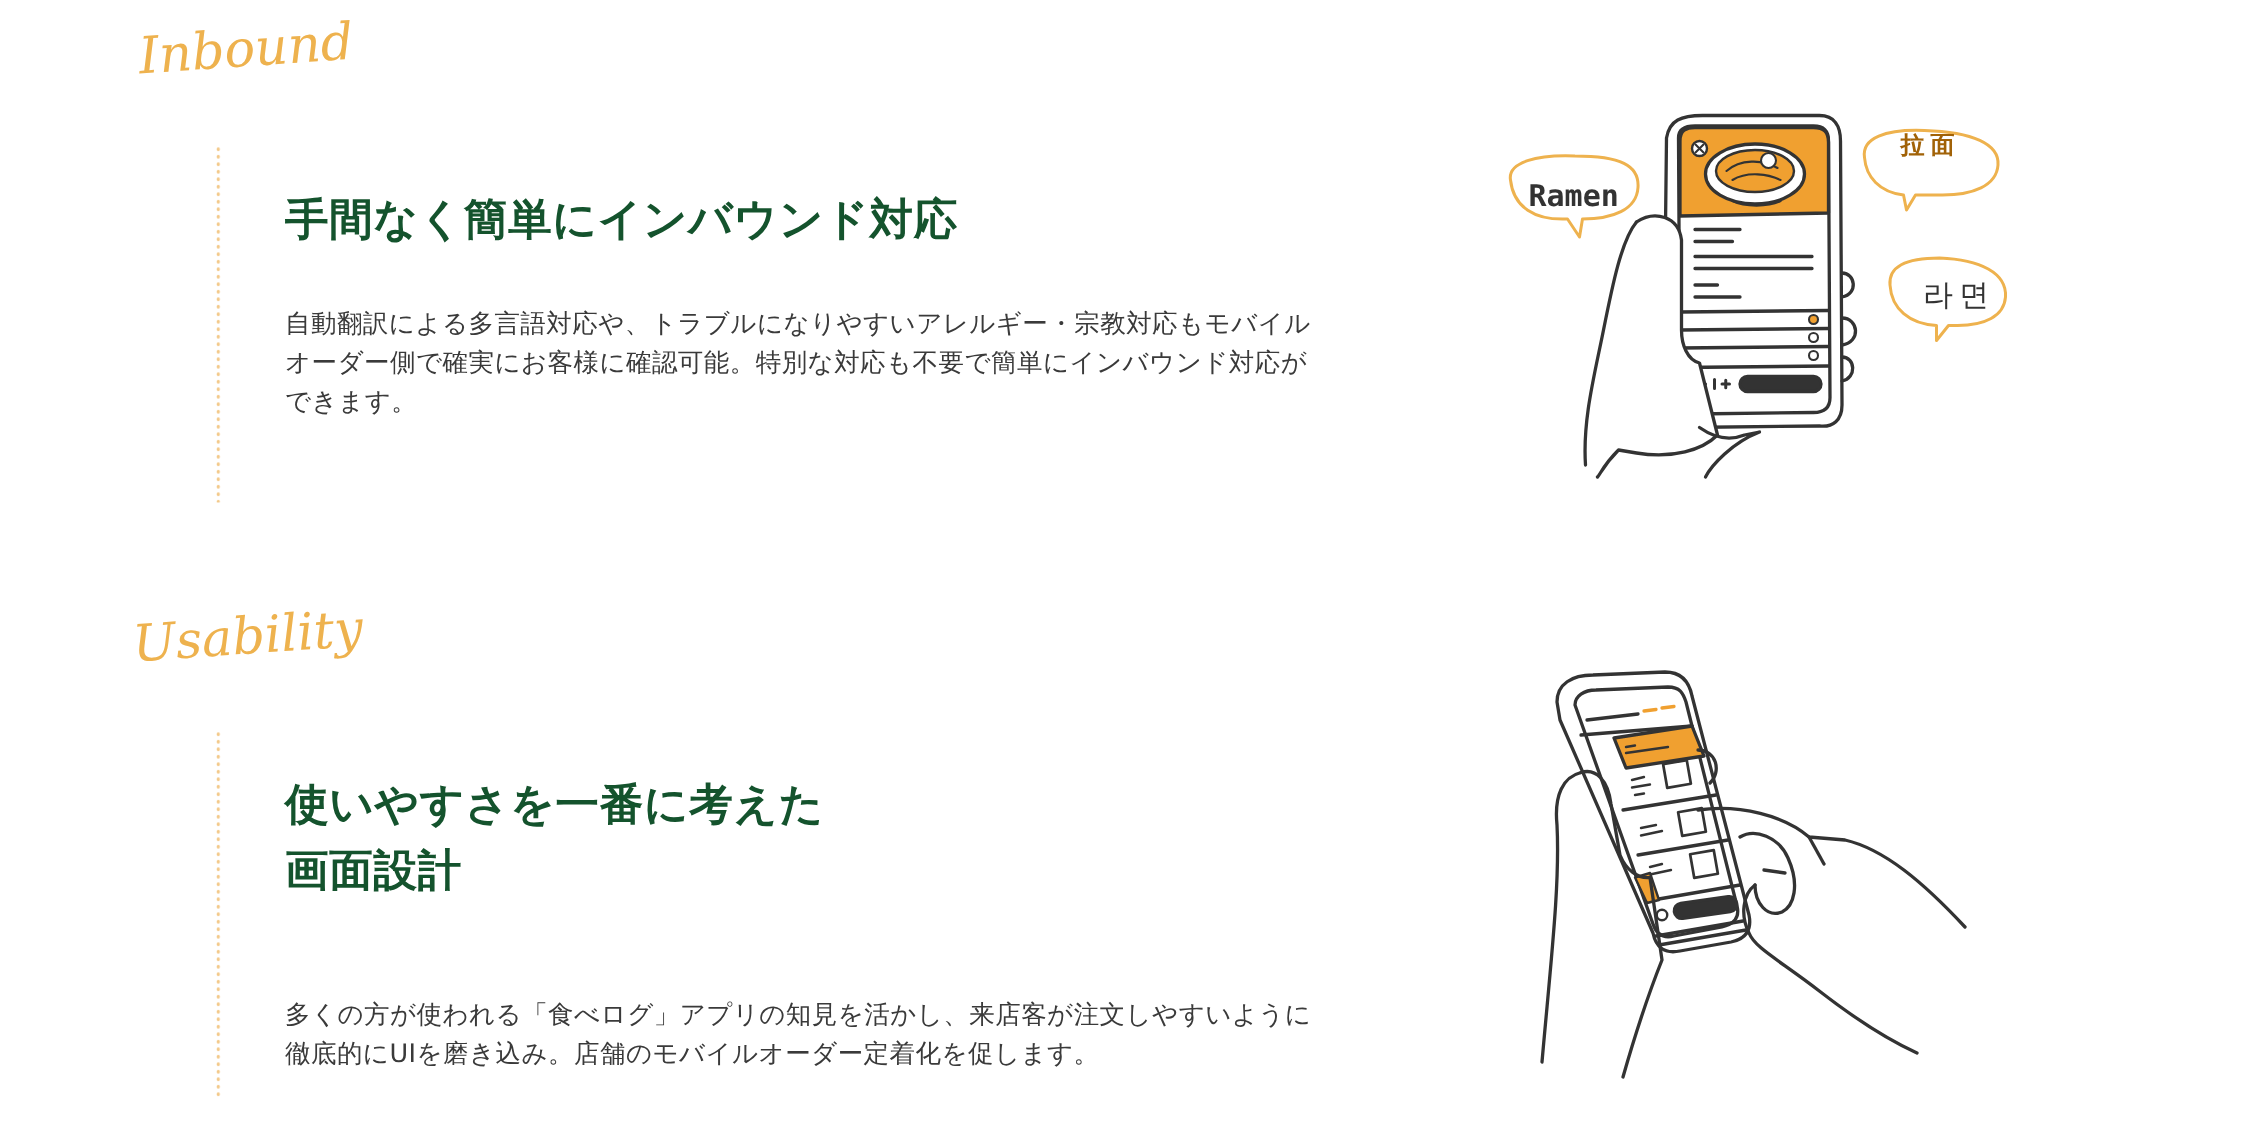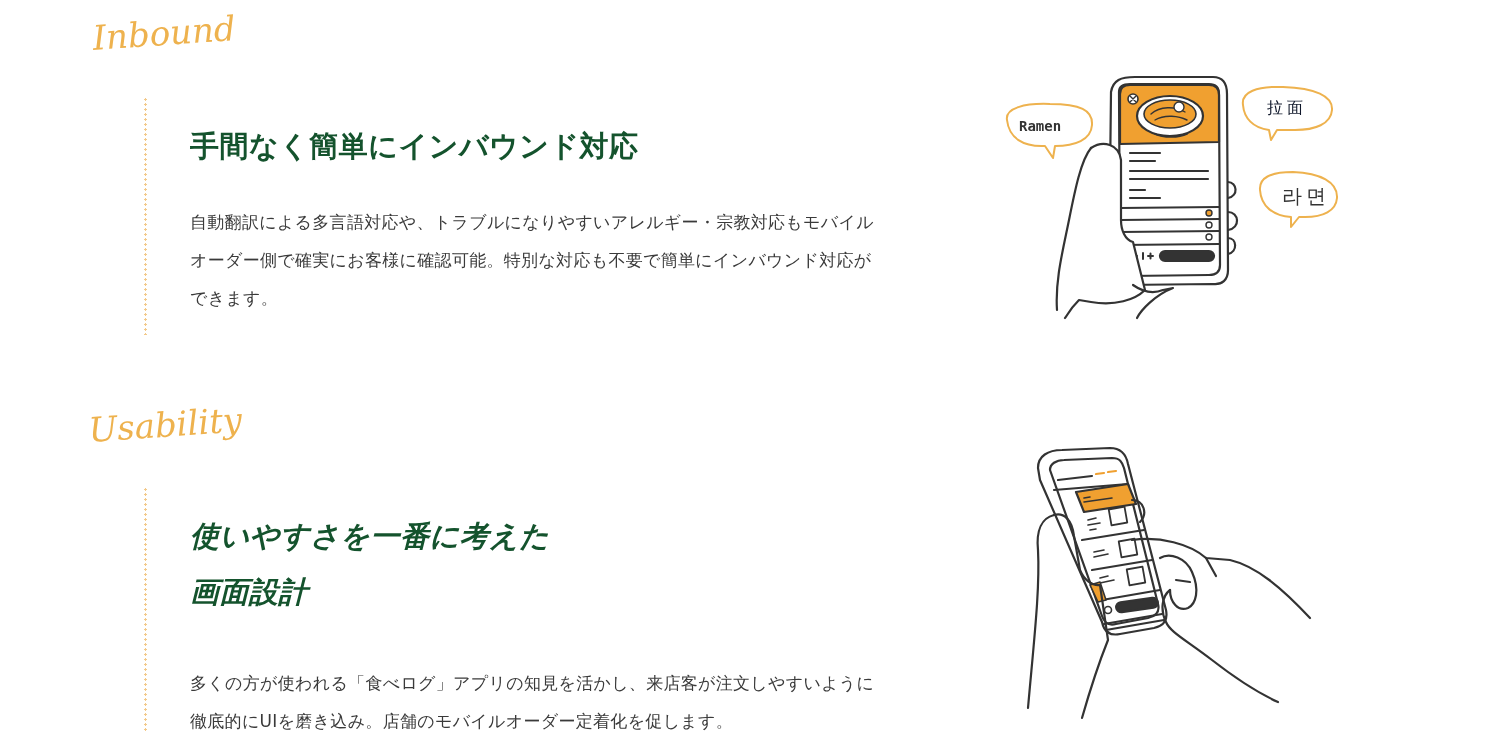--- a/index.html
+++ b/index.html
@@ -27,21 +27,21 @@
     }
     .heading {
       position: absolute; left: 190px;
       font-family: "DejaVu Sans", sans-serif;
       font-weight: bold; font-size: 29px; color: #14532d;
       line-height: 44px; letter-spacing: 0.5px;
     }
     .body-text {
       position: absolute; left: 190px; width: 690px;
       font-family: "DejaVu Sans", sans-serif;
-      font-size: 17px; line-height: 38px; color: #3a3a3a;
+      font-size: 17px; line-height: 26px; color: #3a3a3a;
       letter-spacing: 0.3px;
     }
     .illust { position: absolute; }
     .illust svg { display: block; }
   </style>
 </head>
 <body>
 
 <div class="page">
 
@@ -87,31 +87,31 @@
         <rect x="165" y="181" width="54" height="10" rx="5" fill="#333"></rect>
 
         <path d="M96 78 C108 70 124 74 126 90 L126 150 C126 160 130 170 138 172 L150 220 C140 230 120 236 96 232 L84 230 C74 240 72 246 70 248" fill="#fff"></path>
         <path d="M96 78 C86 90 80 120 74 150 C68 180 60 210 62 240"></path>
         <path d="M138 215 C148 222 158 224 168 220 L178 218 C160 225 146 240 142 248"></path>
 
         <path d="M233 112 C242 112 244 126 233 128 M233 142 C244 142 246 158 233 160 M233 168 C242 168 243 182 233 184"></path>
       </svg>
     </div>
 
-    <div style="position:absolute; left:1019px; top:118px; font-family:'DejaVu Sans Mono', monospace; font-size:14px; font-weight:bold; color:#333;">Ramen</div>
-    <div style="position:absolute; left:1267px; top:98px; font-family:'DejaVu Sans', sans-serif; font-size:16px; font-weight:normal; color:#0f172a; letter-spacing:4px;">拉面</div>
+    <div style="position:absolute; left:1019px; top:118px; font-family:'DejaVu Sans Mono', monospace; font-size:20px; font-weight:bold; color:#333;">Ramen</div>
+    <div style="position:absolute; left:1267px; top:87px; font-family:'DejaVu Sans', sans-serif; font-size:16px; font-weight:bold; color:#a16207; letter-spacing:4px;">拉面</div>
     <div style="position:absolute; left:1282px; top:183px; font-family:'DejaVu Sans', sans-serif; font-size:20px; color:#333; letter-spacing:4px;">라면</div>
   </section>
 
   <section>
     <div class="script-label" style="left:90px; top:410px;">Usability</div>
     <div class="dotted-rule" style="top:487px; height:245px;"></div>
-    <h2 class="heading" style="top:514px;font-style:italic;">
+    <h2 class="heading" style="top:514px;">
       <span style="display:block;">使いやすさを一番に考えた</span>
-      <span style="display:block;margin-top:12px;">画面設計</span>
+      <span style="display:block;">画面設計</span>
     </h2>
     <p class="body-text" style="top:664px;">多くの方が使われる「食べログ」アプリの知見を活かし、来店客が注文しやすいように徹底的にUIを磨き込み。店舗のモバイルオーダー定着化を促します。</p>
 
     <div class="illust" style="left:1020px; top:440px;">
       <svg width="310" height="280" viewBox="0 0 310 280" fill="none" stroke="#333" stroke-width="2.2" stroke-linecap="round" stroke-linejoin="round">
 
         <path d="M18 28 C18 16 28 10 42 10 L90 8 C100 8 106 14 108 24 L146 170 C148 180 144 186 134 188 L100 194 C90 196 84 192 82 182 L20 40 Z" fill="#fff"></path>
         <path d="M30 30 C30 24 36 20 44 20 L92 18 C100 18 102 22 104 28 L138 164 C140 172 136 176 128 178 L96 184 C88 186 84 182 82 176 Z"></path>
 
         <path d="M38 40 L72 36"></path>

